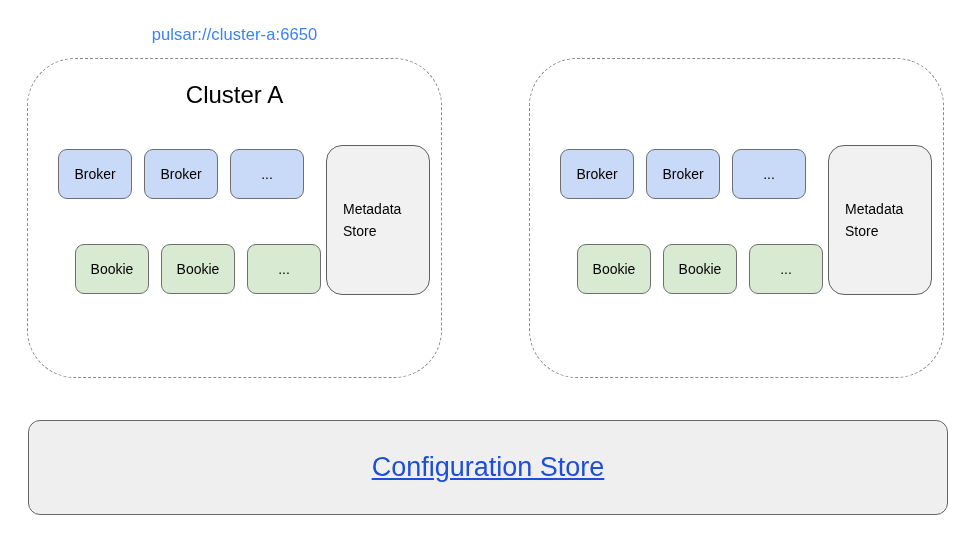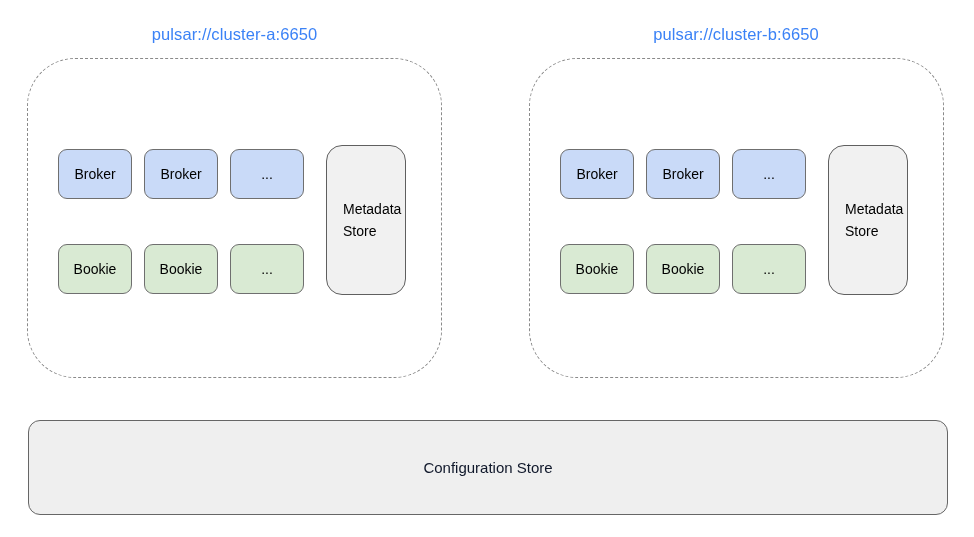--- a/index.html
+++ b/index.html
@@ -58,30 +58,30 @@
     border: 1px solid #6f6f6f;
     border-radius: 9px;
     box-sizing: border-box;
     display: flex;
     align-items: center;
     justify-content: center;
     font-size: 14px;
     color: #000000;
   }
   .broker { background: #c9daf8; top: 90px; }
-  .bookie { background: #d9ead3; top: 185px; }
+  .bookie { background: #d9ead3; top: 185px; margin-left: 17px; }
   .col1 { left: 30px; }
   .col2 { left: 116px; }
   .col3 { left: 202px; }
 
   .metadata-store {
     position: absolute;
     left: 298px;
     top: 86px;
-    width: 80px;
+    width: 104px;
     height: 150px;
     background: #f1f1f1;
     border: 1px solid #5f5f5f;
     border-radius: 16px;
     box-sizing: border-box;
     display: flex;
     align-items: center;
   }
   .metadata-store-label {
     padding-left: 16px;
@@ -99,47 +99,48 @@
     height: 95px;
     background: #efefef;
     border: 1px solid #666666;
     border-radius: 12px;
     box-sizing: border-box;
     display: flex;
     align-items: center;
     justify-content: center;
   }
   .config-store-label {
-    font-size: 15px;
-    color: #0f172a;
+    font-size: 27px;
+    color: #1d4ed8;
+    text-decoration: underline;
   }
 </style>
 </head>
 <body>
 
 <div class="stage">
 
   <div class="cluster-url a">pulsar://cluster-a:6650</div>
 
   <div class="cluster-box a">
+    <div class="cluster-title">Cluster A</div>
 
     <div class="node broker col1">Broker</div>
     <div class="node broker col2">Broker</div>
     <div class="node broker col3">...</div>
 
     <div class="node bookie col1">Bookie</div>
     <div class="node bookie col2">Bookie</div>
     <div class="node bookie col3">...</div>
 
     <div class="metadata-store">
       <div class="metadata-store-label">Metadata Store</div>
     </div>
   </div>
 
-  <div class="cluster-url b">pulsar://cluster-b:6650</div>
 
   <div class="cluster-box b">
 
     <div class="node broker col1">Broker</div>
     <div class="node broker col2">Broker</div>
     <div class="node broker col3">...</div>
 
     <div class="node bookie col1">Bookie</div>
     <div class="node bookie col2">Bookie</div>
     <div class="node bookie col3">...</div>

